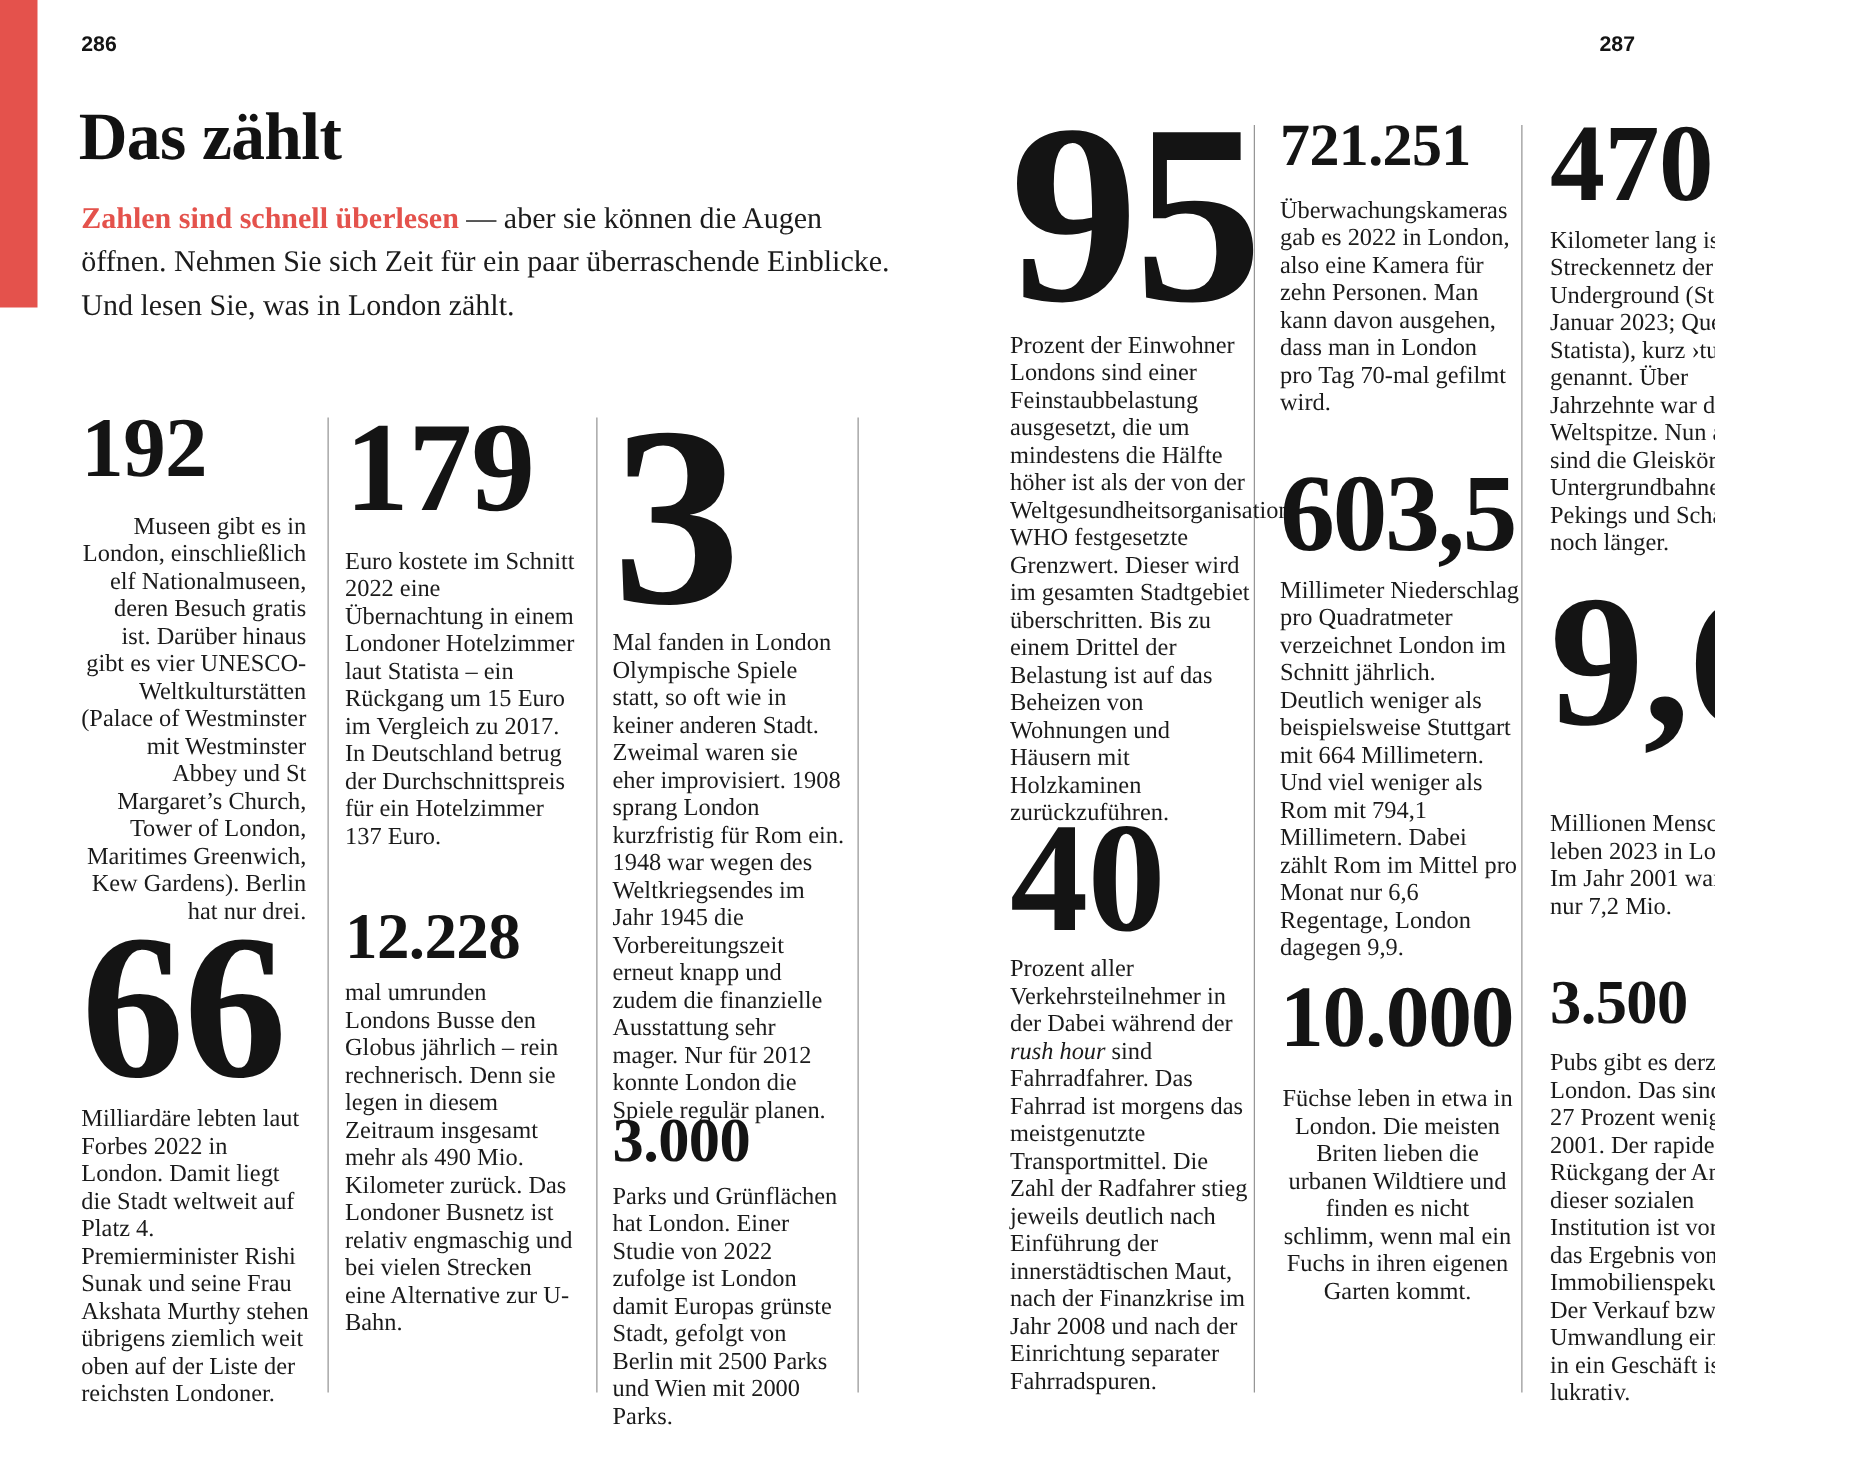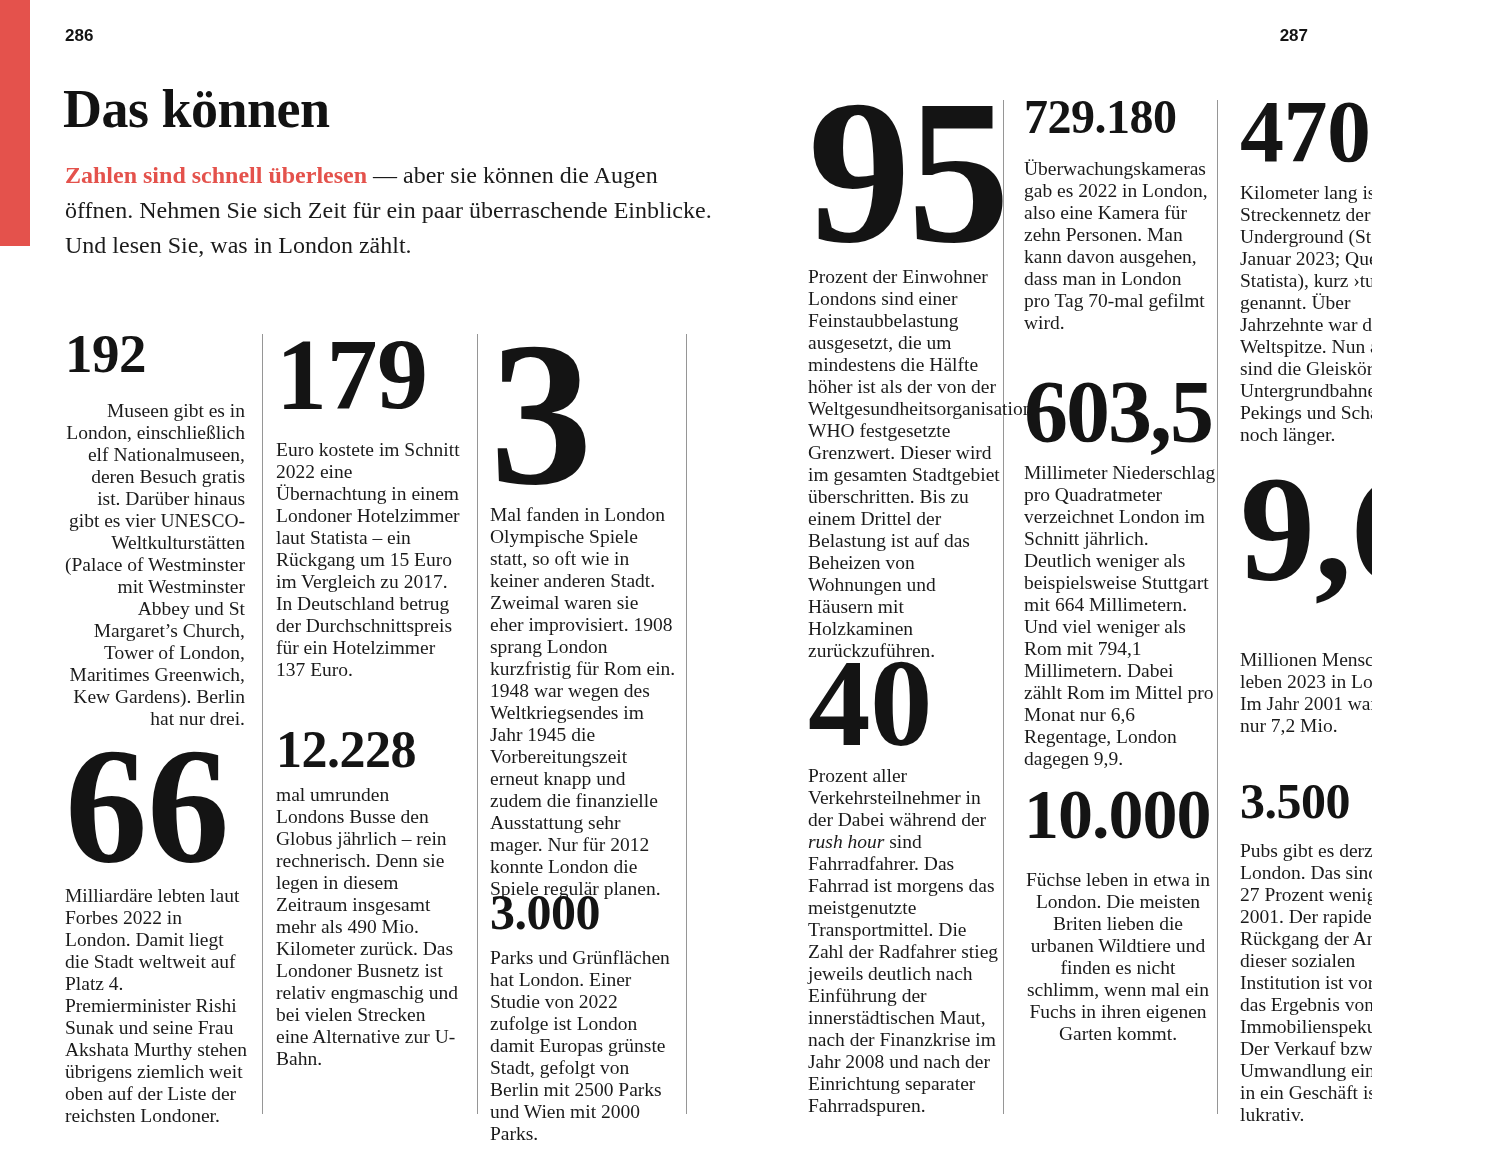--- a/index.html
+++ b/index.html
@@ -24,21 +24,21 @@
   #v2{left:477px;top:334px;height:780px;}
   #v3{left:686px;top:334px;height:780px;}
   #v4{left:1003px;top:100px;height:1014px;}
   #v5{left:1217px;top:100px;height:1014px;}
 
   .stat{position:absolute;}
   .stat .num{font-weight:bold;line-height:0.82;color:#141414;letter-spacing:-0.5px;white-space:nowrap;}
   .stat .desc{margin:0;font-size:19.5px;line-height:22px;text-align:left;hyphens:auto;-webkit-hyphens:auto;}
   .stat .desc em{font-style:italic;}
 
-  #s0{left:65px;top:331px;width:180px;}   #s0 .num{font-size:55px;}  #s0 .desc{margin-top:24px;text-align:right;}
+  #s0{left:65px;top:331px;width:180px;}   #s0 .num{font-size:68px;}  #s0 .desc{margin-top:24px;text-align:right;}
   #s1{left:65px;top:738px;width:182px;}   #s1 .num{font-size:165px;} #s1 .desc{margin-top:12px;}
   #s2{left:276px;top:333px;width:184px;}  #s2 .num{font-size:102px;} #s2 .desc{margin-top:22px;}
   #s3{left:276px;top:729px;width:184px;}  #s3 .num{font-size:52px;}  #s3 .desc{margin-top:12px;}
   #s4{left:490px;top:330px;width:186px;}  #s4 .num{font-size:205px;} #s4 .desc{margin-top:6px;}
   #s5{left:490px;top:892px;width:186px;}  #s5 .num{font-size:50px;}  #s5 .desc{margin-top:14px;}
   #s6{left:808px;top:88px;width:194px;}   #s6 .num{font-size:205px;letter-spacing:-3px;} #s6 .desc{margin-top:10px;}
   #s7{left:808px;top:652px;width:194px;}  #s7 .num{font-size:125px;} #s7 .desc{margin-top:10px;}
   #s8{left:1024px;top:97px;width:186px;}  #s8 .num{font-size:48px;}  #s8 .desc{margin-top:22px;}
   #s9{left:1024px;top:376px;width:192px;} #s9 .num{font-size:88px;letter-spacing:-2px;}  #s9 .desc{margin-top:14px;}
   #s10{left:1024px;top:786px;width:188px;}#s10 .num{font-size:70px;letter-spacing:-1px;} #s10 .desc{margin-top:26px;text-align:center;}
@@ -49,21 +49,21 @@
 </head>
 <body>
 
 <div id="page">
 
   <div class="accent-bar"></div>
 
   <div class="pagenum" id="pn-left">286</div>
   <div class="pagenum" id="pn-right">287</div>
 
-  <h1 class="title" style="margin:0;">Das können</h1>
+  <h1 class="title" style="margin:0;">Das zählt</h1>
 
   <p class="intro" style="margin:0;"><span class="hl">Zahlen sind schnell überlesen</span><span> — aber sie können die Augen öffnen. Nehmen Sie sich Zeit für ein paar überraschende Einblicke. Und lesen Sie, was in London zählt.</span></p>
 
   <div class="vline" id="v1"></div>
   <div class="vline" id="v2"></div>
   <div class="vline" id="v3"></div>
   <div class="vline" id="v4"></div>
   <div class="vline" id="v5"></div>
 
   <section class="stat" id="s0">
@@ -100,21 +100,21 @@
     <div class="num">95</div>
     <p class="desc">Prozent der Einwohner Londons sind einer Feinstaubbelastung ausgesetzt, die um mindestens die Hälfte höher ist als der von der Weltgesundheitsorganisation WHO festgesetzte Grenzwert. Dieser wird im gesamten Stadtgebiet überschritten. Bis zu einem Drittel der Belastung ist auf das Beheizen von Wohnungen und Häusern mit Holzkaminen zurückzuführen.</p>
   </section>
 
   <section class="stat" id="s7">
     <div class="num">40</div>
     <p class="desc"><span>Prozent aller Verkehrsteilnehmer in der Dabei während der </span><em>rush hour</em><span> sind Fahrradfahrer. Das Fahrrad ist morgens das meistgenutzte Transportmittel. Die Zahl der Radfahrer stieg jeweils deutlich nach Einführung der innerstädtischen Maut, nach der Finanzkrise im Jahr 2008 und nach der Einrichtung separater Fahrradspuren.</span></p>
   </section>
 
   <section class="stat" id="s8">
-    <div class="num">729.180</div>
+    <div class="num">721.251</div>
     <p class="desc">Überwachungskameras gab es 2022 in London, also eine Kamera für zehn Personen. Man kann davon ausgehen, dass man in London pro Tag 70-mal gefilmt wird.</p>
   </section>
 
   <section class="stat" id="s9">
     <div class="num">603,5</div>
     <p class="desc">Millimeter Niederschlag pro Quadratmeter verzeichnet London im Schnitt jährlich. Deutlich weniger als beispielsweise Stuttgart mit 664 Millimetern. Und viel weniger als Rom mit 794,1 Millimetern. Dabei zählt Rom im Mittel pro Monat nur 6,6 Regentage, London dagegen 9,9.</p>
   </section>
 
   <section class="stat" id="s10">
     <div class="num">10.000</div>

